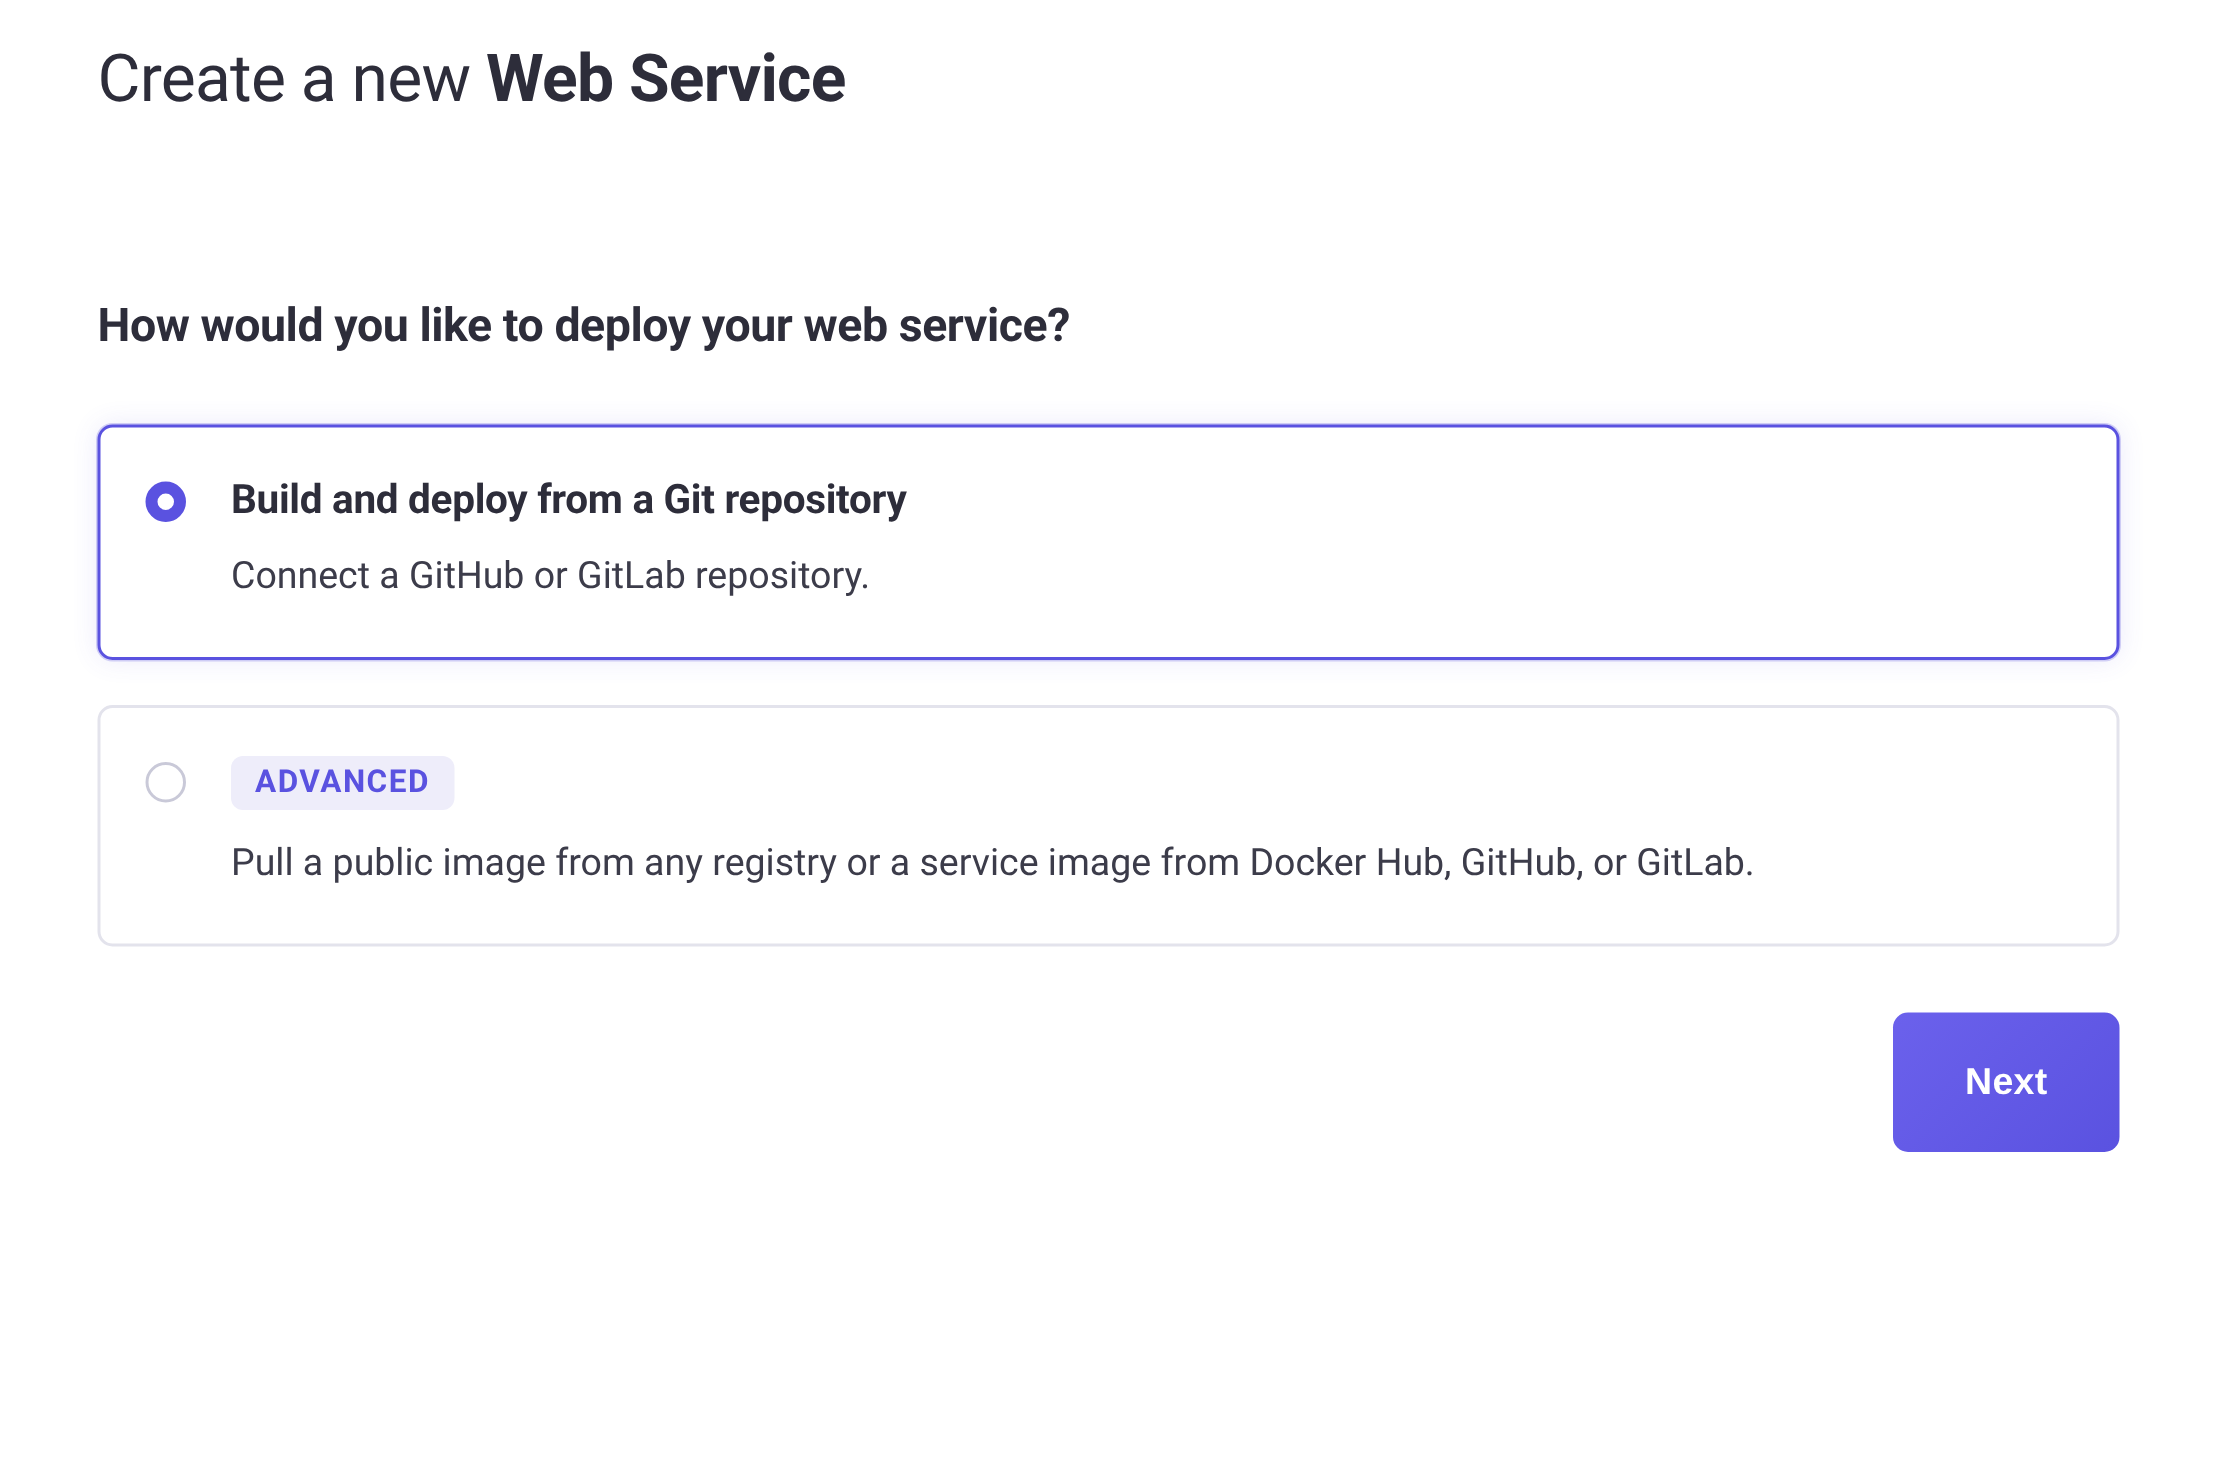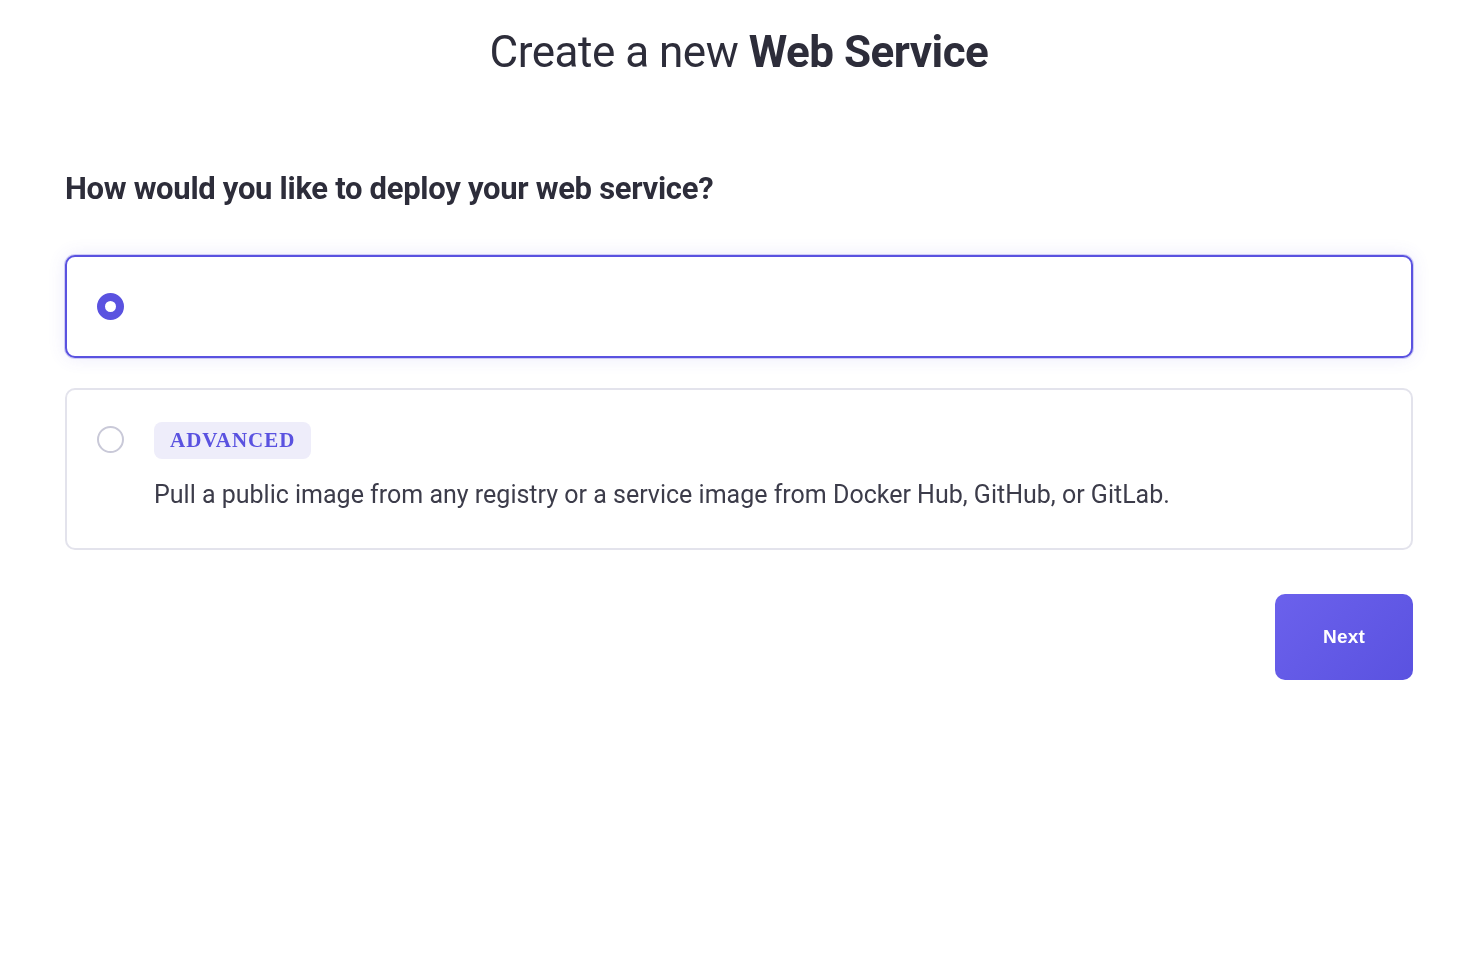--- a/index.html
+++ b/index.html
@@ -11,22 +11,22 @@
     body {
       font-family: -apple-system, BlinkMacSystemFont, "Segoe UI", Roboto, Helvetica, Arial, sans-serif;
       background: #ffffff;
       color: #2d2d3a;
       width: 1478px;
       height: 980px;
       padding: 26px 65px 0 65px;
     }
 
     .header {
-      text-align: center;
-      margin-bottom: 92px;
+      text-align: left;
+      margin-bottom: 120px;
     }
 
     .title {
       font-size: 44px;
       font-weight: 400;
       color: #2d2d3a;
       margin-bottom: 28px;
       letter-spacing: -0.5px;
     }
 
@@ -105,40 +105,39 @@
 
     .badge {
       display: inline-block;
       background: #eeedfa;
       color: #5a52e0;
       font-size: 21px;
       font-weight: 700;
       letter-spacing: 1px;
       padding: 6px 16px;
       border-radius: 8px;
-      font-family: Liberation Serif, serif;
     }
 
     .option-description {
       font-size: 25px;
       font-weight: 400;
       color: #3c3c4a;
       line-height: 1.4;
     }
 
     .actions {
       display: flex;
       justify-content: flex-end;
     }
 
     .next-button {
       background: linear-gradient(135deg, #6b61ec 0%, #5a52e0 100%);
       color: #ffffff;
       border: none;
-      font-size: 19px;
+      font-size: 25px;
       font-weight: 600;
       padding: 32px 48px;
       border-radius: 10px;
       cursor: pointer;
       letter-spacing: 0.2px;
     }
   </style>
 </head>
 <body>
 
@@ -147,20 +146,26 @@
     <span>Create a new </span><span class="bold">Web Service</span>
   </h1>
 </div>
 
 <h2 class="section-heading">How would you like to deploy your web service?</h2>
 
 <div class="options">
 
   <div class="option-card selected">
     <div class="radio"></div>
+    <div class="option-content">
+      <div class="option-title-row">
+        <div class="option-title">Build and deploy from a Git repository</div>
+      </div>
+      <div class="option-description">Connect a GitHub or GitLab repository.</div>
+    </div>
   </div>
 
   <div class="option-card">
     <div class="radio"></div>
     <div class="option-content">
       <div class="option-title-row">
         <span class="badge">ADVANCED</span>
       </div>
       <div class="option-description">Pull a public image from any registry or a service image from Docker Hub, GitHub, or GitLab.</div>
     </div>

